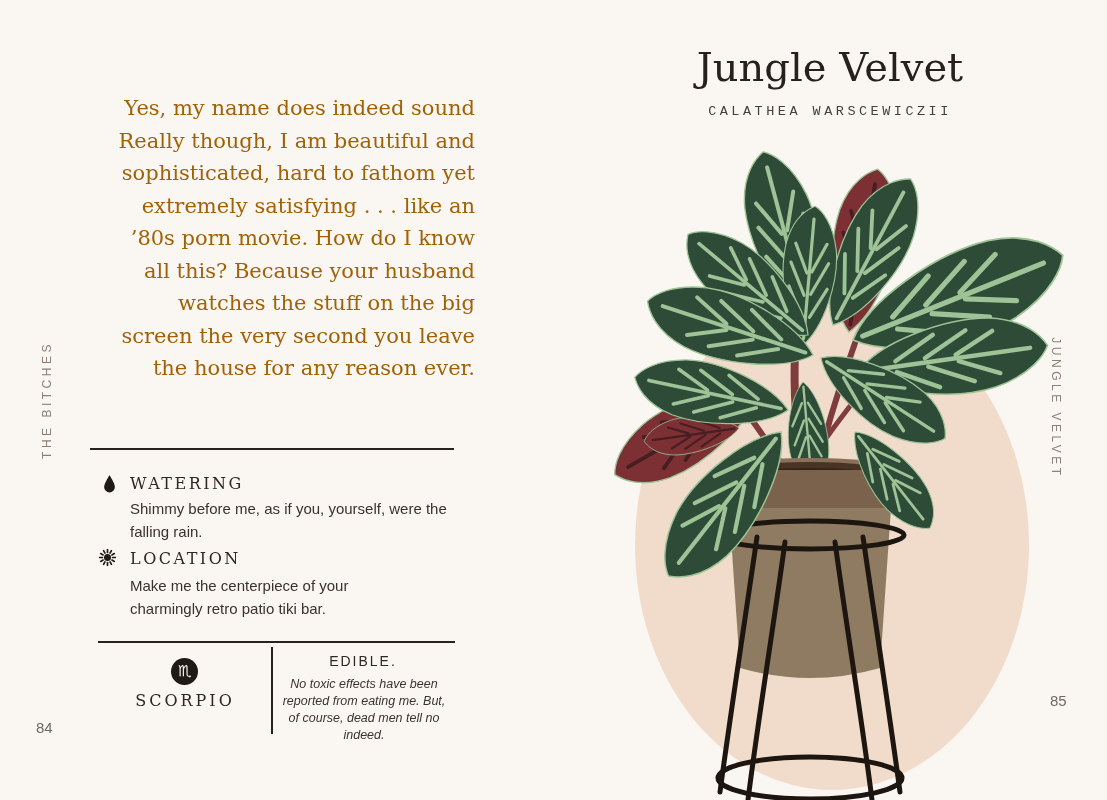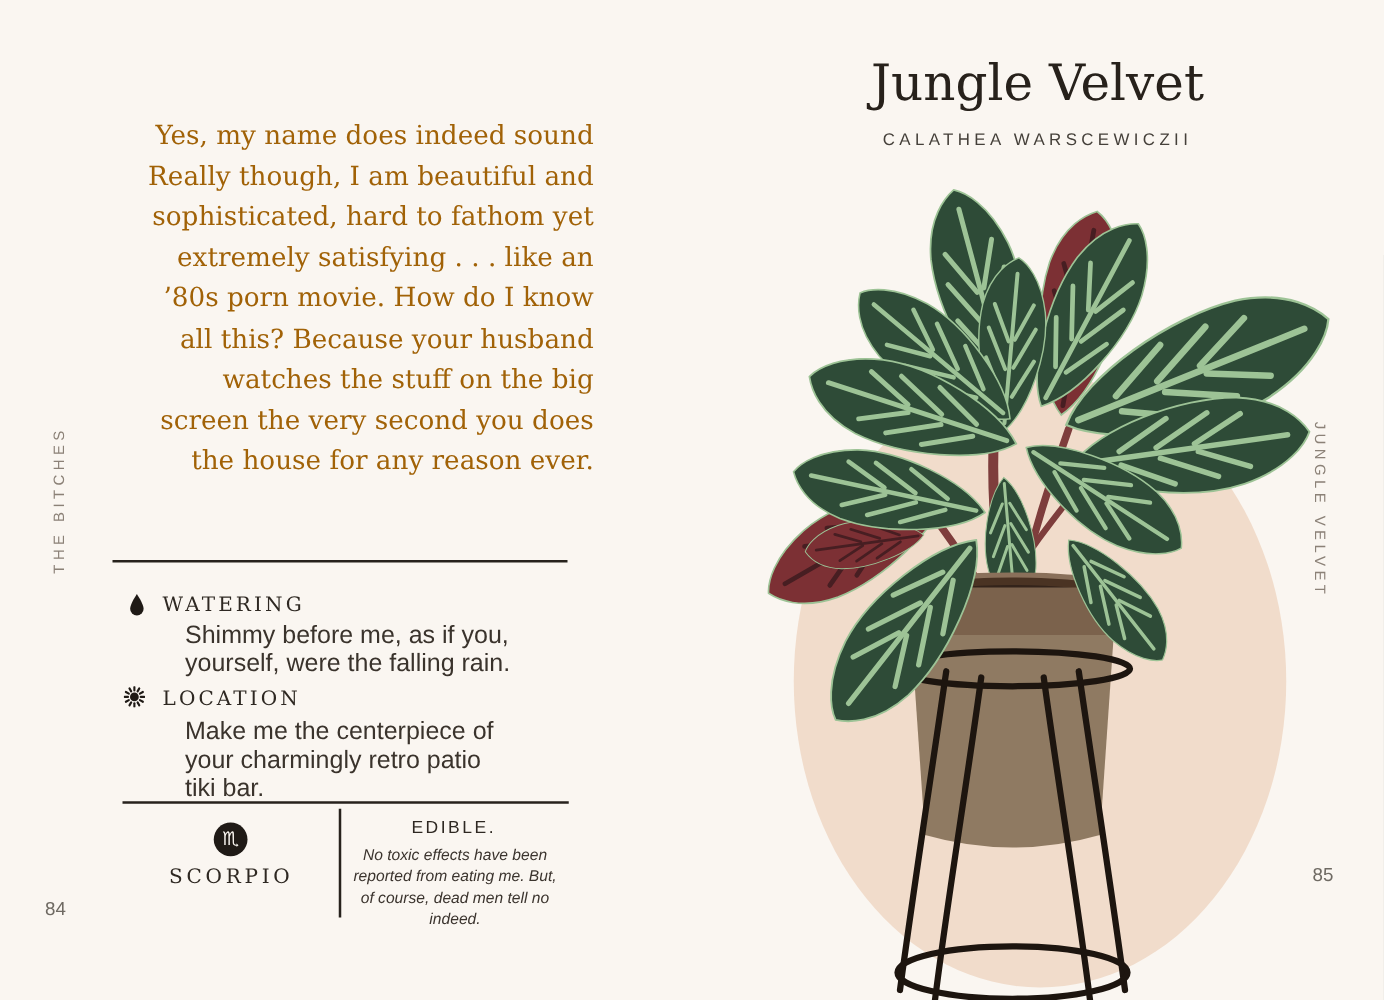--- a/index.html
+++ b/index.html
@@ -24,21 +24,21 @@
   }
   .intro .line{line-height:32.5px;white-space:nowrap;}
   .rule{position:absolute;background:var(--rule);height:2px;}
   .rule-top{left:90px;top:448px;width:364px;}
   .rule-bottom{left:98px;top:641px;width:357px;}
   .care-label{
     position:absolute;font-family:"DejaVu Serif","Liberation Serif",serif;
     font-size:16px;letter-spacing:2.5px;color:var(--ink);
   }
   .care-text{
-    position:absolute;font-size:20px;line-height:23px;color:var(--body_text);margin-left:18px;
+    position:absolute;font-size:15px;line-height:23px;color:var(--body_text);
   }
   .drop-icon{position:absolute;left:103px;top:475px;width:13px;height:19px;}
   .sun-icon{position:absolute;left:99px;top:549px;width:17px;height:17px;}
   .v-rule{position:absolute;left:271px;top:647px;width:2px;height:87px;background:var(--rule);}
   .zodiac-badge{
     position:absolute;left:171px;top:658px;width:27px;height:27px;border-radius:50%;
     background:#1f1a16;color:#faf6f1;display:flex;align-items:center;justify-content:center;
     font-family:"DejaVu Sans",sans-serif;font-size:15px;line-height:1;
   }
   .zodiac-name{
@@ -62,21 +62,21 @@
   }
   .spine-left{left:47px;top:400px;transform:translate(-50%,-50%) rotate(-90deg);}
   .spine-right{left:1056px;top:408px;transform:translate(-50%,-50%) rotate(90deg);}
   
   .title{
     position:absolute;left:553px;top:44px;width:554px;text-align:center;
     font-family:"DejaVu Serif","Liberation Serif",serif;font-size:40px;color:#27211b;
   }
   .subtitle{
     position:absolute;left:553px;top:104px;width:554px;text-align:center;
-    font-size:13.5px;letter-spacing:3.5px;color:#45403a;
+    font-size:13.5px;letter-spacing:3.5px;color:#45403a;font-family:Liberation Mono, monospace;
   }
   .plant-art{position:absolute;left:553px;top:0px;width:554px;height:800px;}
   
   .lf-g{fill:var(--leaf_dark);stroke:var(--leaf_light);stroke-width:1.4px;}
   .lv-g{stroke:var(--leaf_light);stroke-width:4px;fill:none;stroke-linecap:round;}
   .lf-m{fill:var(--maroon);stroke:var(--leaf_light);stroke-width:1.4px;}
   .lv-m{stroke:var(--maroon_vein);stroke-width:4px;fill:none;stroke-linecap:round;}
   .stem{stroke:var(--stem);fill:none;stroke-linecap:round;}
   .wire{stroke:var(--stand);fill:none;stroke-linecap:round;}
 </style>
@@ -86,21 +86,21 @@
 <div class="spread">
 
   <div class="intro">
     <div class="line">Yes, my name does indeed sound</div>
     <div class="line">Really though, I am beautiful and</div>
     <div class="line">sophisticated, hard to fathom yet</div>
     <div class="line">extremely satisfying . . . like an</div>
     <div class="line">’80s porn movie. How do I know</div>
     <div class="line">all this? Because your husband</div>
     <div class="line">watches the stuff on the big</div>
-    <div class="line">screen the very second you does</div>
+    <div class="line">screen the very second you leave</div>
     <div class="line">the house for any reason ever.</div>
   </div>
 
   <div class="rule rule-top"></div>
 
   <svg class="drop-icon" viewBox="0 0 14 20">
     <path d="M7 0 C7 0 1.2 8.6 1.2 12.7 A5.8 5.8 0 0 0 12.8 12.7 C12.8 8.6 7 0 7 0 Z" fill="#1f1a16"></path>
   </svg>
   <div class="care-label" style="left:130px;top:474px;">WATERING</div>
   <div class="care-text" style="left:130px;top:497px;width:340px;">Shimmy before me, as if you, yourself, were the falling rain.</div>

